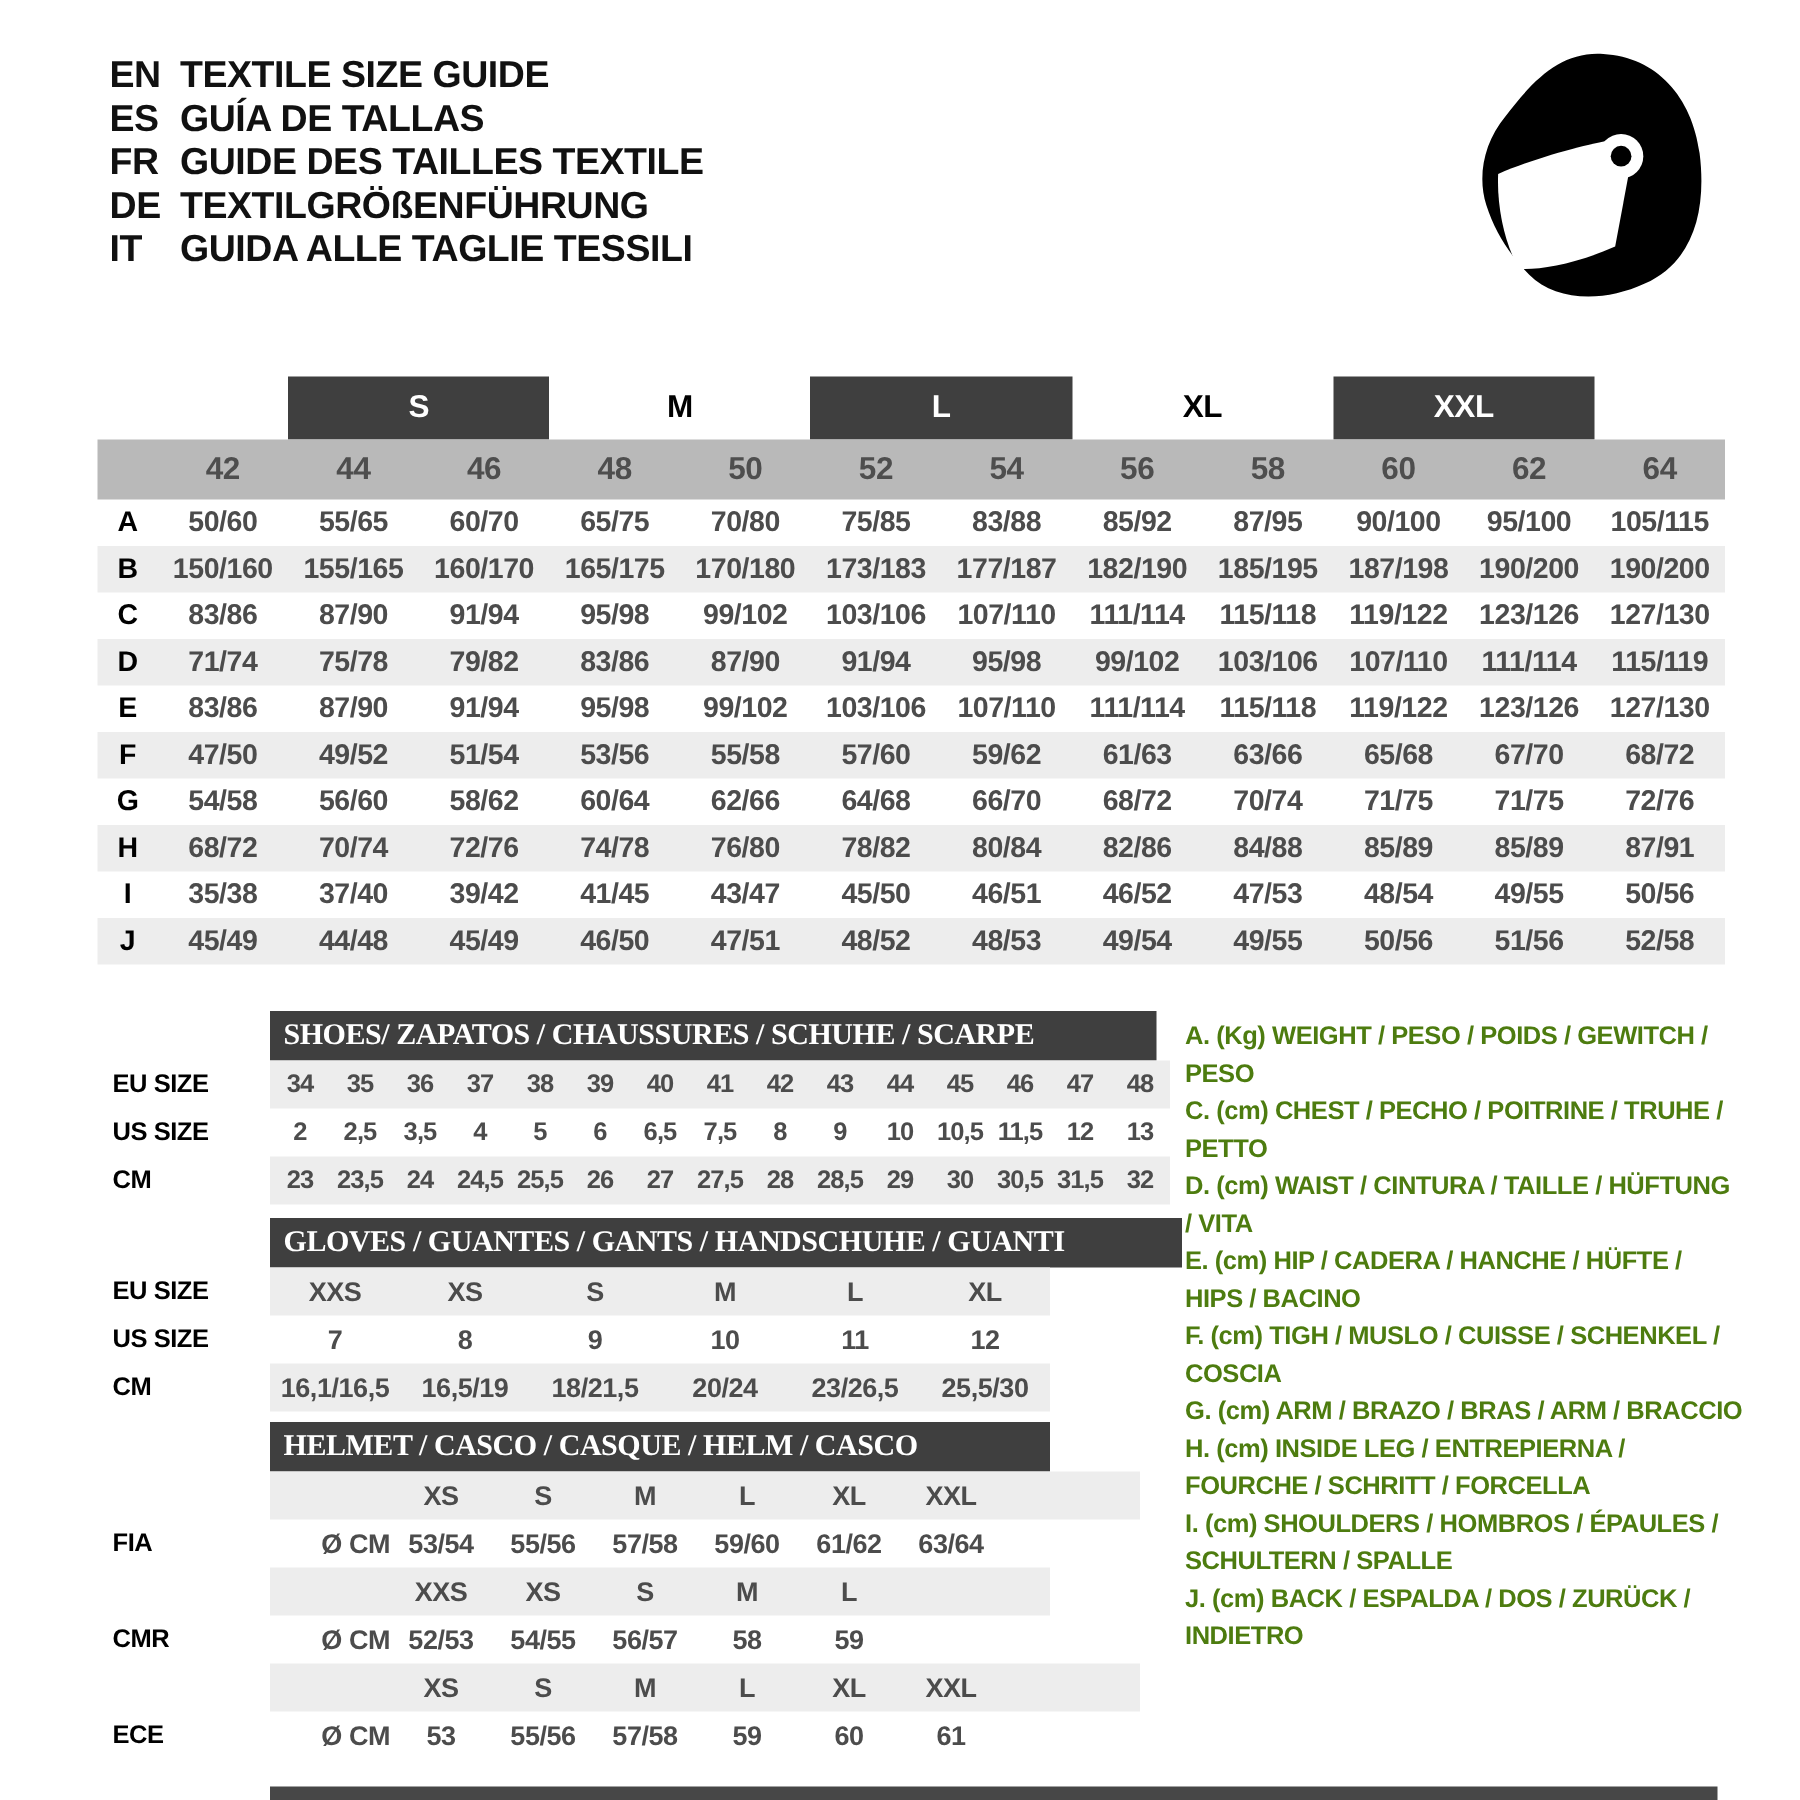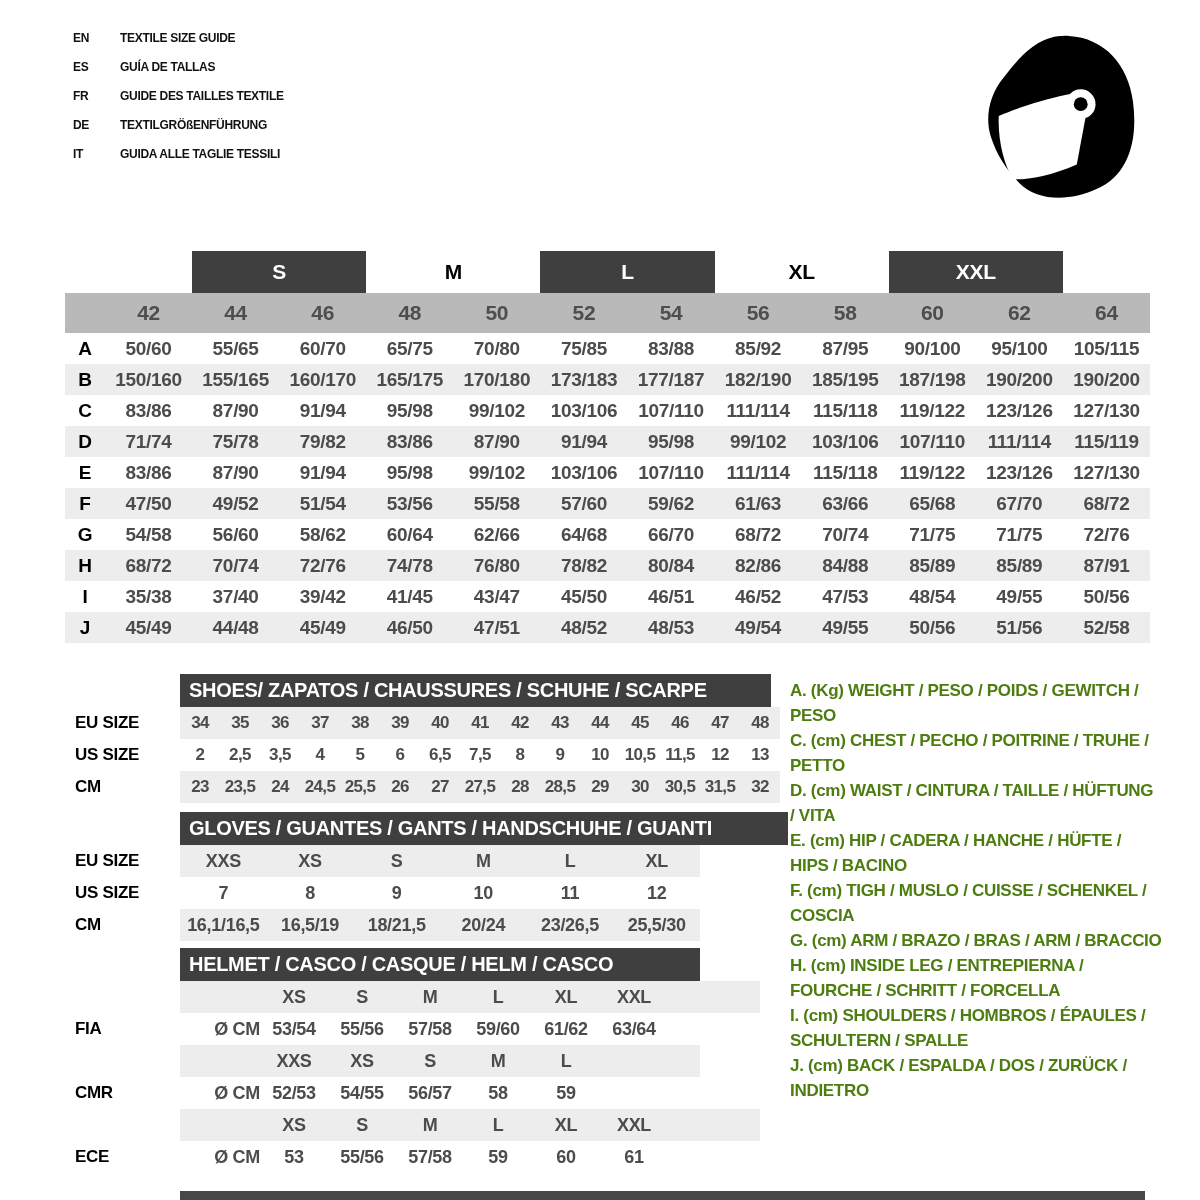--- a/index.html
+++ b/index.html
@@ -1,21 +1,21 @@
 <!DOCTYPE html>
 <html style="--dark: #3f3f3f; --band: #b9b9b9; --stripe: #ededed;"><head>
 <meta charset="utf-8">
 <style>
   :root{ --dark:#3f3f3f; --band:#b9b9b9; --stripe:#ededed; --txt:#4c4c4c; }
   html,body{margin:0;padding:0;background:#fff;}
   .canvas{position:relative;width:1200px;height:1200px;background:#fff;overflow:hidden;
           font-family:"Liberation Sans",sans-serif;font-weight:700;letter-spacing:-0.3px;color:#111;}
 
   
-  .lang-block{position:absolute;left:73px;top:24px;font-size:12px;line-height:29px;}
+  .lang-block{position:absolute;left:73px;top:36px;font-size:25px;line-height:29px;}
   .lang-row{display:flex;}
   .lang-code{width:47px;}
 
   
   .helmet-icon{position:absolute;left:980px;top:33px;width:158px;height:166px;}
 
   
   .grp-row{position:absolute;left:65px;top:251px;width:1085px;height:42px;
            display:grid;grid-template-columns:40px repeat(12,1fr);}
   .grp{display:flex;align-items:center;justify-content:center;font-size:21px;}
@@ -27,21 +27,21 @@
   .num-band .cell{text-align:center;}
   .size-rows{position:absolute;left:65px;top:333px;width:1085px;}
   .srow{display:grid;grid-template-columns:40px repeat(12,1fr);height:31px;align-items:center;
         font-size:19px;color:var(--txt);}
   .srow.stripe{background:var(--stripe);}
   .letter{color:#000;text-align:center;}
   .val{text-align:center;}
 
   
   .sec-header{position:absolute;height:33px;background:var(--dark);color:#fff;display:flex;
-              align-items:center;padding-left:9px;font-size:20px;box-sizing:border-box;}
+              align-items:center;padding-left:9px;font-size:20px;box-sizing:border-box;font-family:Liberation Serif, serif;}
   #shoesHeader{left:180px;top:674px;width:591px;}
   #glovesHeader{left:180px;top:812px;width:608px;align-items:center;}
   #helmetHeader{left:180px;top:948px;width:520px;}
 
   
   .sec-rows{position:absolute;left:65px;}
   #shoesRows{top:707px;}
   #glovesRows{top:845px;}
   #helmetRows{top:981px;}
   .sec-row{display:flex;height:32px;}

